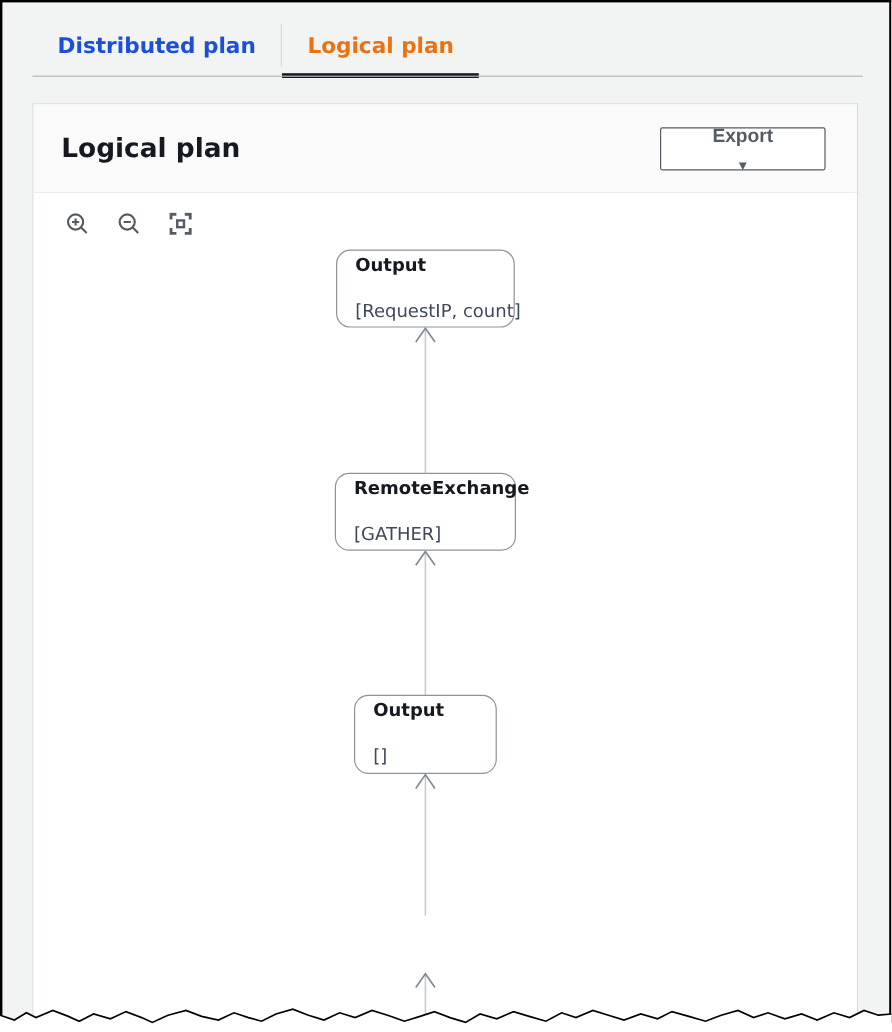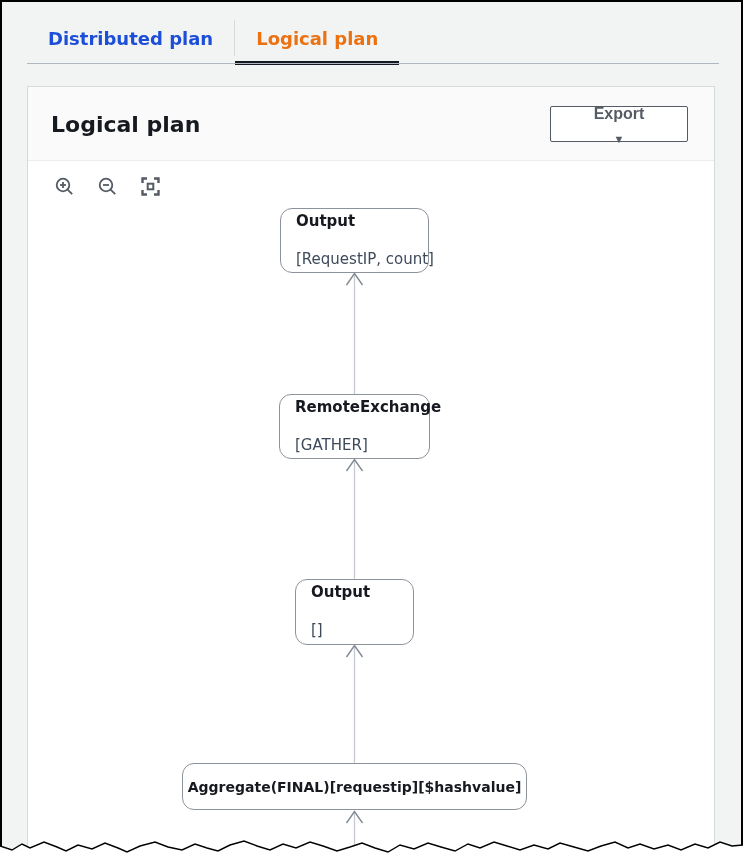--- a/index.html
+++ b/index.html
@@ -129,23 +129,20 @@
           <div class="node-sub">[RequestIP, count]</div>
         </div>
         <div class="node node-remote-exchange">
           <div class="node-title">RemoteExchange</div>
           <div class="node-sub">[GATHER]</div>
         </div>
         <div class="node node-project">
           <div class="node-title">Output</div>
           <div class="node-sub">[]</div>
         </div>
-        <div class="node node-aggregate">
-          <div class="node-title">Aggregate(FINAL)[requestip][$hashvalue]</div>
-        </div>
       </div>
     </div>
   </div>
 
   <svg class="tear" viewBox="0 0 743 24" preserveAspectRatio="none">
     <polygon fill="#ffffff" stroke="none" points="0,10 12,14 22,8 30,12 44,6 57,11 66,15 78,9 92,13 105,7 118,12 127,16 140,10 155,6 168,11 182,14 195,8 207,12 218,15 230,9 244,5 257,10 270,14 283,8 296,12 310,6 323,10 337,15 350,11 362,7 375,12 388,16 400,9 414,13 428,7 441,11 455,15 468,8 480,12 494,6 507,10 520,14 534,9 548,13 560,7 574,11 588,15 601,10 615,6 628,12 640,8 654,13 668,9 681,14 695,8 708,12 720,6 732,10 743,9 743,24 0,24"></polygon>
     <polyline fill="none" stroke="#000000" stroke-width="1.4" points="0,10 12,14 22,8 30,12 44,6 57,11 66,15 78,9 92,13 105,7 118,12 127,16 140,10 155,6 168,11 182,14 195,8 207,12 218,15 230,9 244,5 257,10 270,14 283,8 296,12 310,6 323,10 337,15 350,11 362,7 375,12 388,16 400,9 414,13 428,7 441,11 455,15 468,8 480,12 494,6 507,10 520,14 534,9 548,13 560,7 574,11 588,15 601,10 615,6 628,12 640,8 654,13 668,9 681,14 695,8 708,12 720,6 732,10 743,9"></polyline>
   </svg>
 </div>
 

